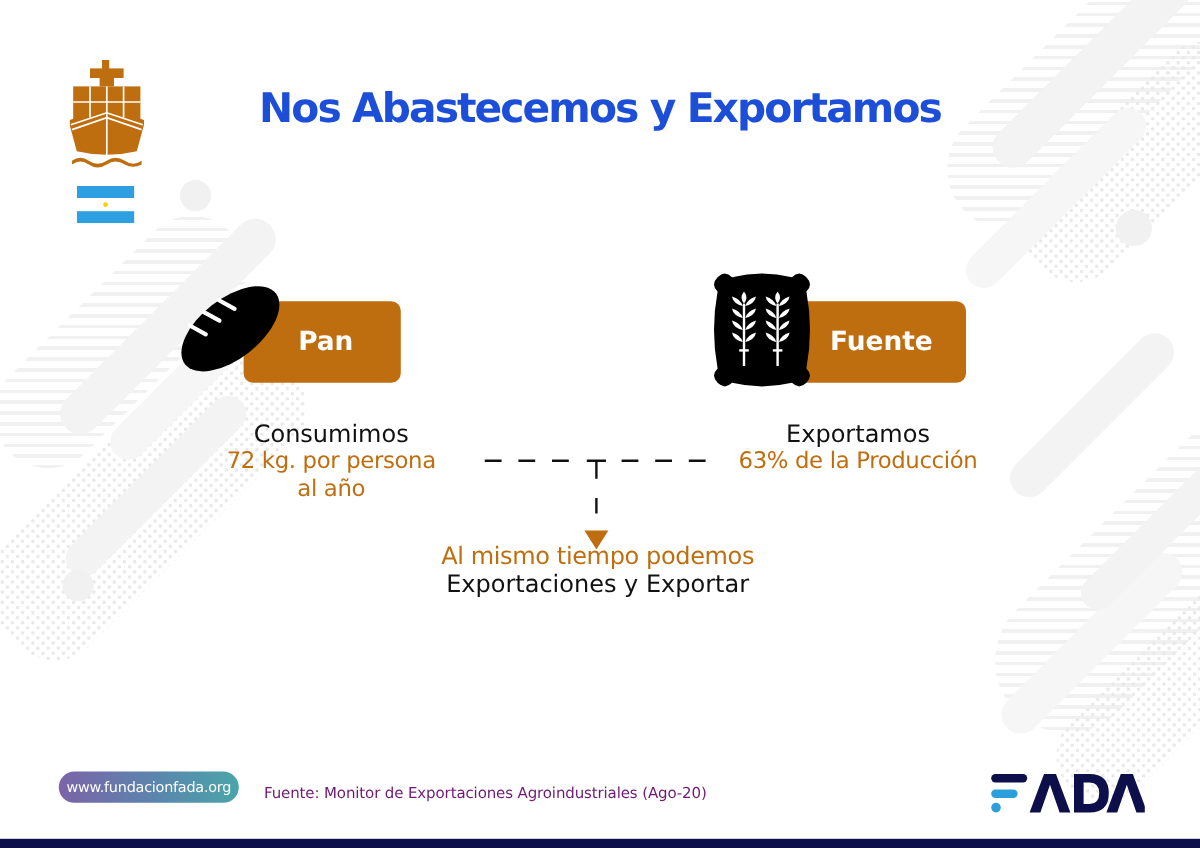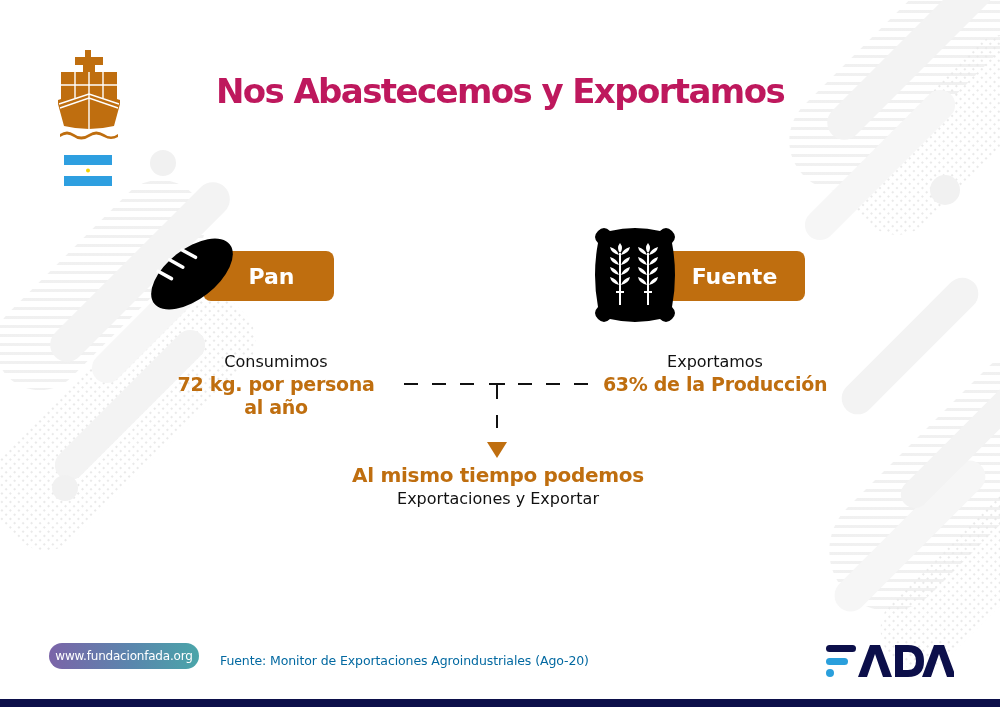--- a/index.html
+++ b/index.html
@@ -14,44 +14,44 @@
   .dots { position: absolute; transform: rotate(-45deg); border-radius: 40px;
     background-image: radial-gradient(#e9e9e9 1.2px, transparent 1.4px); background-size: 6px 6px; }
   .bubble { position: absolute; border-radius: 50%; background: #f1f1f1; }
 
   .content { position: absolute; inset: 0; z-index: 1; }
 
   .ship-icon { position: absolute; left: 58px; top: 48px; width: 62px; height: 92px; }
   .flag-icon { position: absolute; left: 64px; top: 155px; width: 48px; height: 31px; }
 
   .title { position: absolute; left: 0; width: 1000px; top: 71px; text-align: center;
-    font-family: "DejaVu Sans", sans-serif; font-weight: 700; font-size: 34px; letter-spacing: -1.6px; color: #be185d; }
-
-  .pill { position: absolute; height: 50px; background: #bf6e0f; border-radius: 8px; color: #fff;
+    font-family: "DejaVu Sans", sans-serif; font-weight: 700; font-size: 34px; letter-spacing: -1.6px; color: #1d4ed8; }
+
+  .pill { position: absolute; height: 68px; background: #bf6e0f; border-radius: 8px; color: #fff;
     font-weight: 700; font-size: 22px; display: flex; align-items: center; justify-content: center; }
   .pill-pan { left: 203px; top: 251px; width: 131px; padding-left: 6px; }
   .pill-trigo { left: 664px; top: 251px; width: 141px; padding-left: 0; }
 
   .bread-icon { position: absolute; left: 145px; top: 228px; width: 95px; height: 92px; }
   .bag-icon { position: absolute; left: 590px; top: 223px; width: 90px; height: 104px; }
 
   .block { position: absolute; text-align: center; line-height: 23px; }
-  .block .lead { font-size: 16px; font-weight: 400; color: #111; }
-  .block .hl { font-size: 19px; font-weight: 700; color: #bf6e0f; letter-spacing: -0.3px; }
+  .block .lead { font-size: 20px; font-weight: 400; color: #111; }
+  .block .hl { font-size: 19px; font-weight: 400; color: #bf6e0f; letter-spacing: -0.3px; }
   .left-block { left: 150px; width: 252px; top: 350px; }
   .right-block { left: 577px; width: 276px; top: 350px; }
-  .center-block { left: 300px; width: 396px; top: 464px; }
+  .center-block { left: 300px; width: 396px; top: 452px; }
   .center-block .hl { font-size: 20px; }
 
   .connector { position: absolute; left: 400px; top: 372px; width: 200px; height: 90px; }
 
   .url-pill { position: absolute; left: 49px; top: 643px; width: 150px; height: 26px; border-radius: 17px;
     background: linear-gradient(90deg, #7b64a8 0%, #5a86ad 55%, #4aa5a9 100%);
     color: #fff; font-size: 12px; display: flex; align-items: center; justify-content: center; letter-spacing: -0.2px; }
-  .source { position: absolute; left: 220px; top: 653px; font-size: 12.5px; color: #0369a1; letter-spacing: -0.1px; }
+  .source { position: absolute; left: 220px; top: 653px; font-size: 12.5px; color: #701a75; letter-spacing: -0.1px; }
 
   .fada-logo { position: absolute; left: 824px; top: 641px; width: 130px; height: 38px; }
 
   .bottom-bar { position: absolute; left: 0; right: 0; bottom: 0; height: 8px; background: #0c0f4a; }
 </style>
 </head>
 <body>
 
 <div class="bg-layer">
   <div class="stripes" style="left:-30px; top:240px; width:260px; height:90px;"></div>

